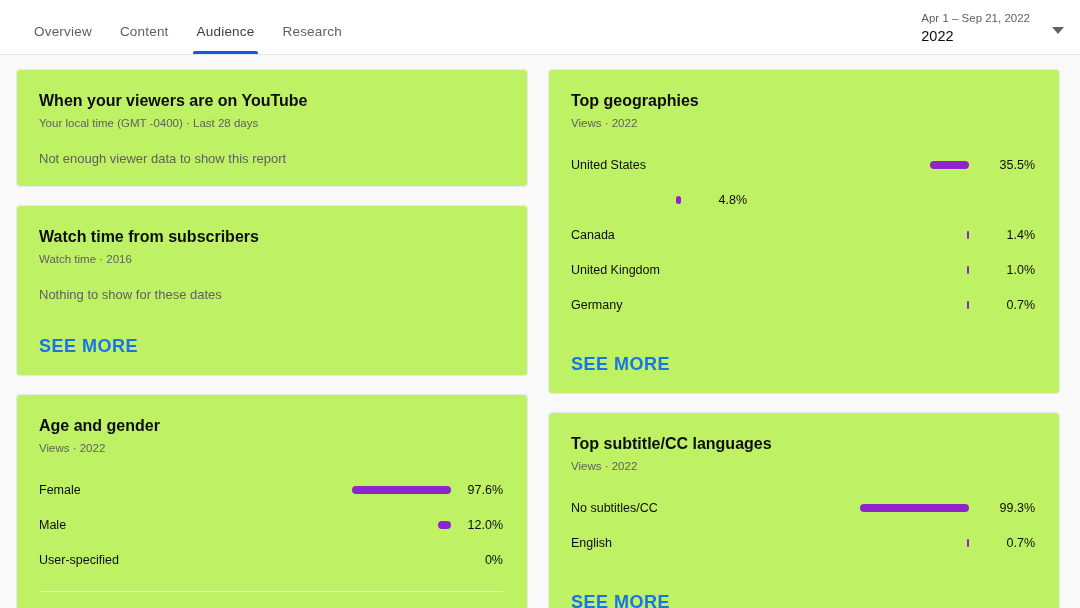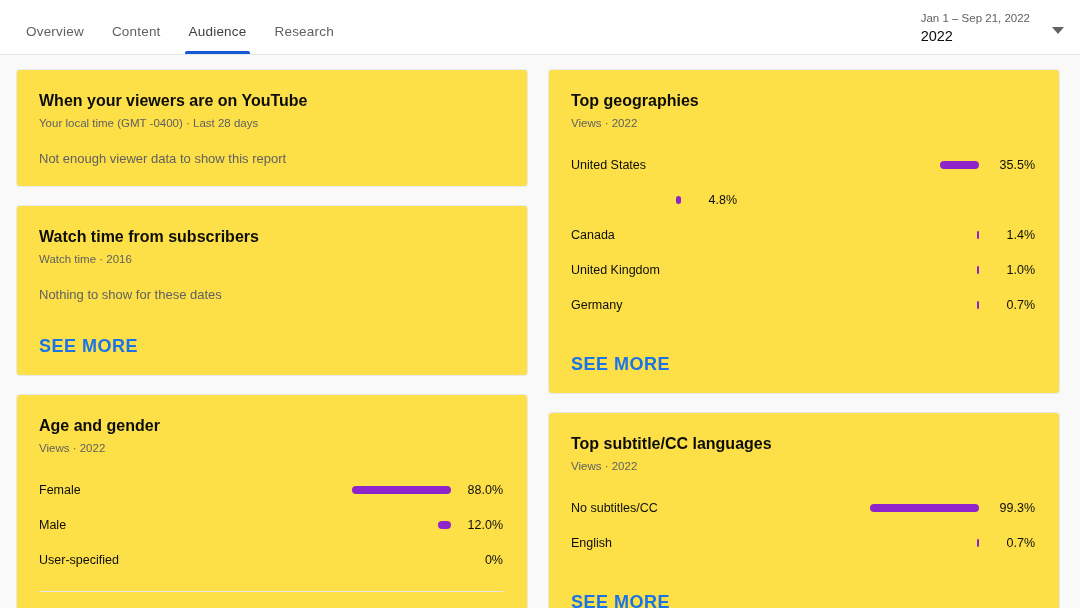--- a/index.html
+++ b/index.html
@@ -20,21 +20,21 @@
     border-bottom: 1px solid #e5e5e5;
     display: flex;
     align-items: flex-end;
     justify-content: space-between;
     padding: 0 16px 0 0;
   }
   .tabs {
     display: flex;
     align-items: flex-end;
     height: 100%;
-    padding-left: 12px;
+    padding-left: 20px;
   }
   .tab {
     position: relative;
     font-size: 13.5px;
     color: #606060;
     letter-spacing: .2px;
     padding: 0 12px 16px 12px;
     margin: 0 2px;
     cursor: pointer;
     line-height: 1;
@@ -81,21 +81,21 @@
   
   .content {
     display: flex;
     gap: 20px;
     padding: 14px 16px 0 16px;
     height: 553px;
   }
   .col { width: 512px; display: flex; flex-direction: column; gap: 18px; }
 
   .card {
-    background: #fde047;
+    background: #bef264;
     border: 1px solid #e8e8e8;
     border-radius: 4px;
     padding: 20px 24px 18px 22px;
     flex: none;
   }
 
   .card-title {
     font-size: 16px;
     font-weight: bold;
     color: #0d0d0d;
@@ -159,41 +159,41 @@
     padding-left: 14px;
   }
   .divider {
     height: 1px;
     background: #e9e9e9;
     margin-top: 14px;
   }
 
   
   .card-geo .row-bar-track, .card-lang .row-bar-track { width: 110px; }
-  .card-geo .row-value, .card-lang .row-value { width: 56px; }
+  .card-geo .row-value, .card-lang .row-value { width: 56px; margin-left: 10px; }
 
   
   .card-age .row-bar-track { width: 112px; }
   .card-age .row-value { width: 52px; }
   .card-age .row { height: 35px; }
 </style>
 </head>
 <body>
 
 <div class="header">
   <div class="tabs">
     <div class="tab">Overview</div>
     <div class="tab">Content</div>
     <div class="tab active">Audience</div>
     <div class="tab">Research</div>
   </div>
 
   <div class="daterange">
     <div class="daterange-text">
-      <div class="daterange-sub">Jan 1 – Sep 21, 2022</div>
+      <div class="daterange-sub">Apr 1 – Sep 21, 2022</div>
       <div class="daterange-main">2022</div>
     </div>
     <div class="chevron-down"></div>
   </div>
 </div>
 
 <div class="content">
 
   <div class="col">
 
@@ -212,21 +212,21 @@
 
     <div class="card card-age">
       <div class="card-title">Age and gender</div>
       <div class="card-sub">Views · 2022</div>
       <div class="rows">
           <div class="row">
             <div class="row-label">Female</div>
             <div class="row-bar-track">
               <div class="row-bar" style="background: rgb(142, 36, 201); width: 98.56px;"></div>
             </div>
-            <div class="row-value">88.0%</div>
+            <div class="row-value">97.6%</div>
           </div>
           <div class="row">
             <div class="row-label">Male</div>
             <div class="row-bar-track">
               <div class="row-bar" style="background: rgb(142, 36, 201); width: 13.44px;"></div>
             </div>
             <div class="row-value">12.0%</div>
           </div>
           <div class="row">
             <div class="row-label">User-specified</div>

